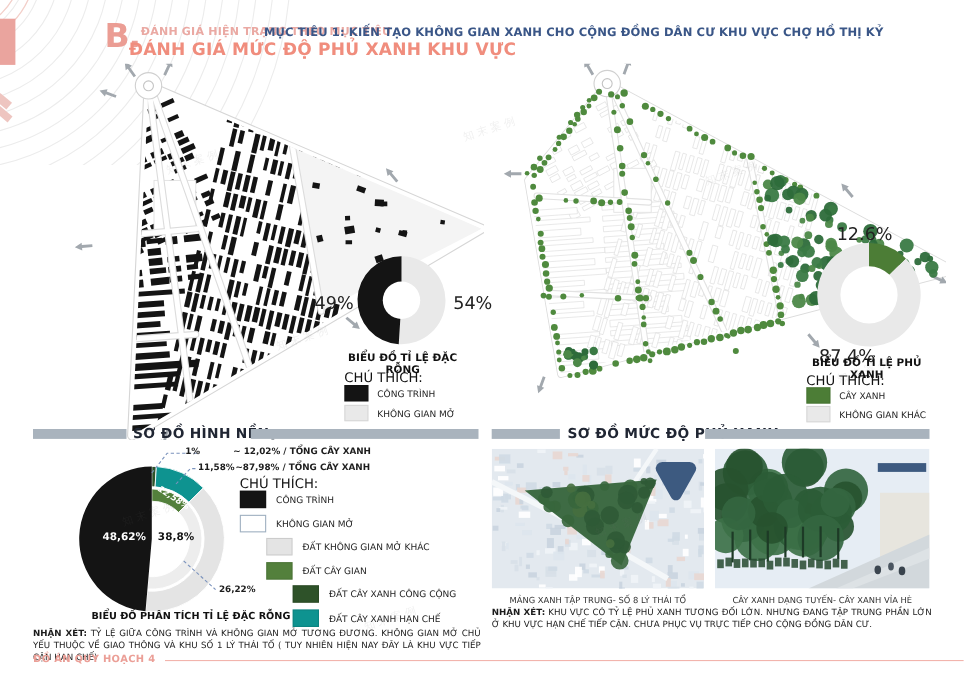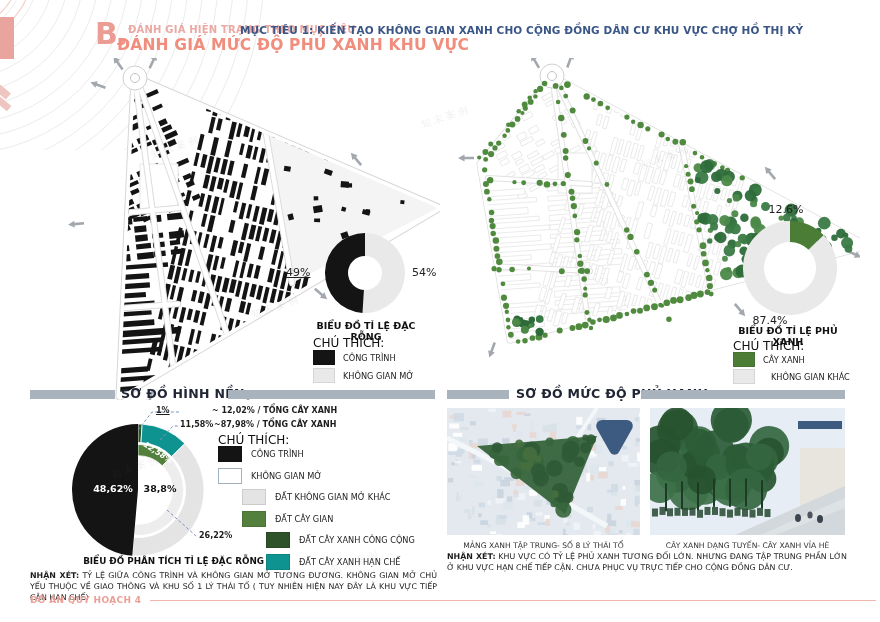--- a/index.html
+++ b/index.html
@@ -1,32 +1,32 @@
 <!DOCTYPE html>
 <html><head>
 <meta charset="utf-8">
 <style>
   html,body{margin:0;padding:0;background:#fff;}
   #board{position:relative;width:880px;height:622px;background:#fff;overflow:hidden;
          font-family:"DejaVu Sans","Liberation Sans",sans-serif;color:#1a1a1a;}
   .abs{position:absolute;}
   .bold{font-weight:bold;}
   .center{text-align:center;}
-  .right{text-decoration:underline;}
+  .right{text-align:right;}
   .navy{color:#3a5687;}
   .pink{color:#eaa9a3;}
   .salmon{color:#f08d7d;}
   .hdr-bar{position:absolute;height:9px;background:#a9b3bd;}
   .sec-title{position:absolute;font-weight:bold;font-size:12.5px;color:#202633;letter-spacing:.3px;white-space:nowrap;}
   .chart-title{font-weight:bold;font-size:9.5px;color:#111;}
   .leg-title{font-weight:normal;font-size:12px;color:#111;}
   .leg-row{position:absolute;display:flex;align-items:center;}
   .leg-swatch{width:20px;height:13px;margin-right:8px;flex:0 0 auto;border:0.5px solid rgba(0,0,0,0.08);}
   .leg-label{font-size:8.2px;color:#222;white-space:nowrap;}
-  .val-label{font-size:11px;color:#222;}
+  .val-label{font-size:16px;color:#222;}
   .pie-note{font-weight:bold;font-size:8px;color:#1d1d1d;white-space:nowrap;}
   .remark{font-size:7.9px;line-height:1.4;color:#1c1c1c;text-align:justify;}
   .photo-cap{font-size:7.6px;color:#333;white-space:nowrap;}
   .wm{position:absolute;font-size:10px;letter-spacing:3px;color:rgba(110,110,110,0.10);
       transform:rotate(-18deg);pointer-events:none;}
   #legend-main .lg-row{display:flex;align-items:center;margin-bottom:5.6px;}
   #legend-main .lg-sw{width:22px;height:14px;margin-right:9px;flex:0 0 auto;}
   #legend-main .lg-lb{font-size:8.2px;color:#222;white-space:nowrap;}
   svg{display:block;}
 </style>
@@ -1141,21 +1141,21 @@
       <circle cx="48" cy="48" r="26" fill="#fff"></circle>
     </svg>
   <div class="abs val-label center" style="left:760px;top:203px;width:52px;">12.6%</div>
   <div class="abs val-label center" style="left:740px;top:314px;width:60px;">87.4%</div>
   <div class="abs chart-title center" style="left:723px;top:325px;width:130px;text-align:center;">BIỂU ĐỒ TỈ LỆ PHỦ XANH</div>
   <div class="abs leg-title" style="left:733px;top:339px;">CHÚ THÍCH:</div>
   <div class="leg-row" style="left:733px;top:352px;">
     <div class="leg-swatch" style="background: rgb(76, 125, 54);"></div>
     <span class="leg-label">CÂY XANH</span>
   </div>
-  <div class="leg-row" style="left:733px;top:369px;gap:8px;">
+  <div class="leg-row" style="left:733px;top:369px;">
     <div class="leg-swatch" style="background: rgb(233, 233, 233);"></div>
     <span class="leg-label">KHÔNG GIAN KHÁC</span>
   </div>
 
   <div class="hdr-bar" style="left:30px;top:390px;width:85px;"></div>
   <div class="sec-title" style="left:121px;top:386px;">SƠ ĐỒ HÌNH NỀN</div>
   <div class="hdr-bar" style="left:228px;top:390px;width:207px;"></div>
 
   <div class="hdr-bar" style="left:447px;top:390px;width:62px;"></div>
   <div class="sec-title" style="left:516px;top:386px;">SƠ ĐỒ MỨC ĐỘ PHỦ XANH</div>

